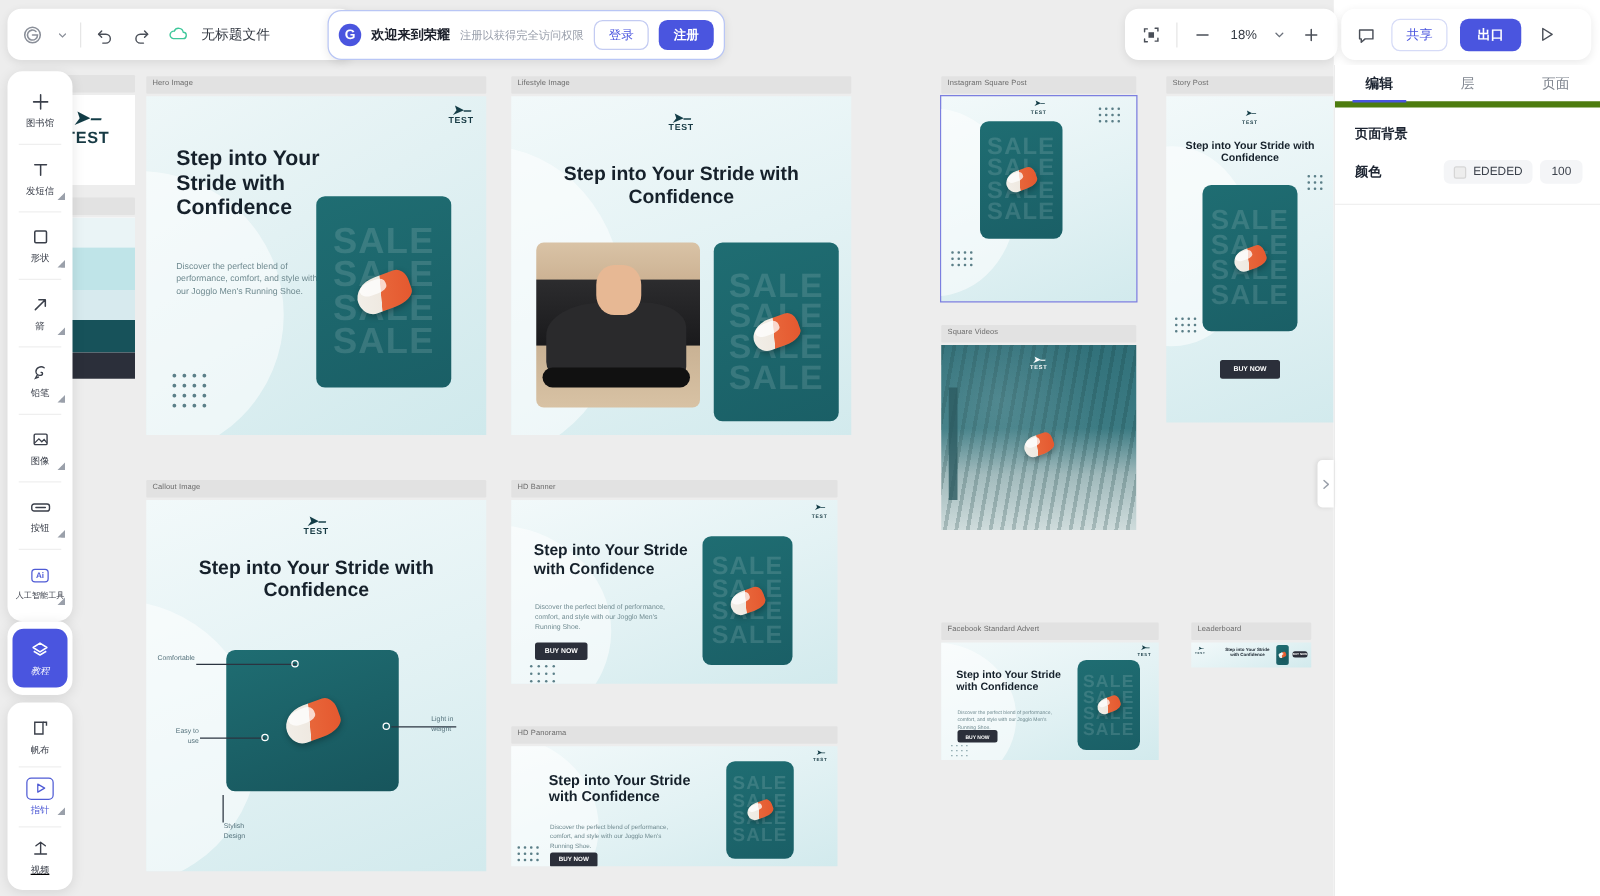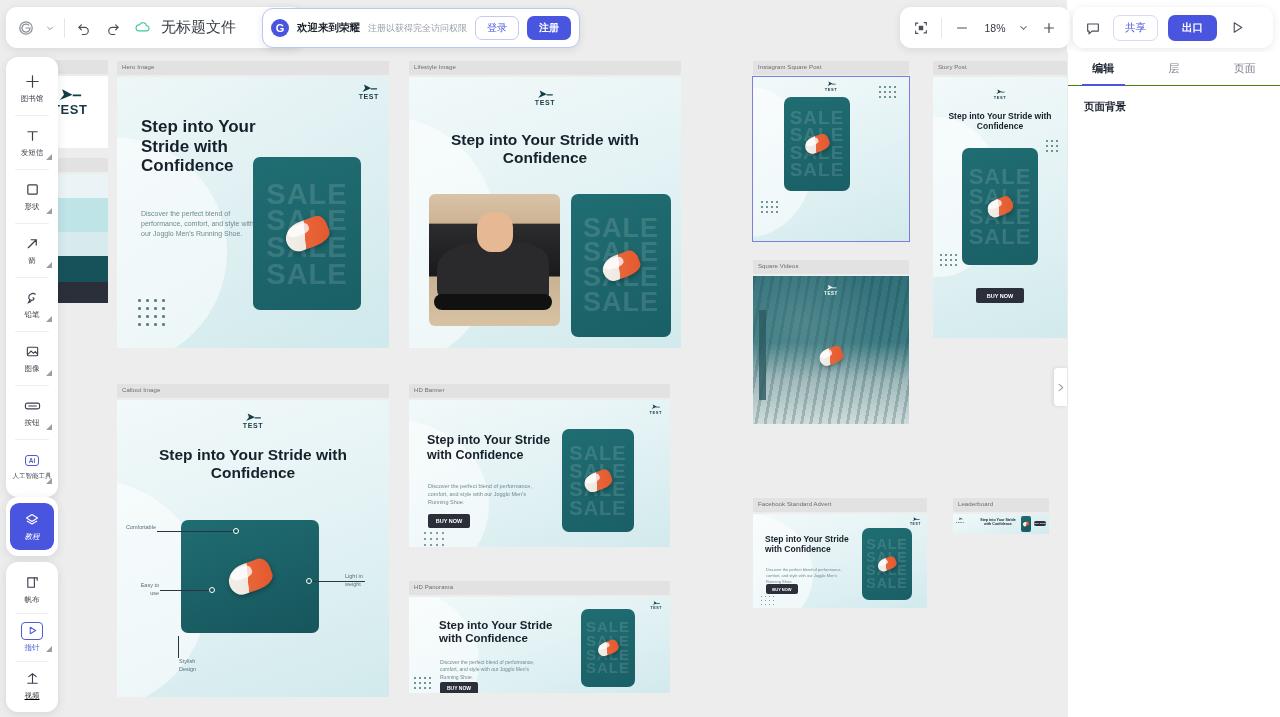--- a/index.html
+++ b/index.html
@@ -115,21 +115,21 @@
 
   
   .bar {
     position:absolute; background:#fff; border-radius:11px;
     box-shadow:0 2px 8px rgba(0,0,0,.09); display:flex; align-items:center;
   }
   #bar-file { left:6px; top:7px; height:41px; padding:0 10px; gap:9px; }
   .divider-v{ width:1px; height:20px; background:#e6e6e6; }
   .icon-btn{ display:flex;align-items:center;justify-content:center; cursor:pointer;
     color:#4a4f58; width:20px; height:20px; }
-  .file-name{ font-size:15px; color:#343a43; }
+  .file-name{ font-size:11px; color:#343a43; }
   .cloud-ic{ color:#3ec79a; }
 
   #bar-promo {
     left:262px; top:8px; height:40px; padding:0 8px; gap:8px;
     border:1px solid #b9c6f5; background:#fff; border-radius:11px;
   }
   .g-logo{ width:18px;height:18px;border-radius:50%;
     background:#4a55df;color:#fff;font-size:11px;font-weight:700;
     display:flex;align-items:center;justify-content:center; }
   .promo-strong{ font-size:10.5px; font-weight:700; color:#1b1f2a; }
@@ -146,21 +146,21 @@
   .btn-share{ font-size:10.5px; color:#4a55df; border:1px solid #d6dbf7;
     border-radius:7px; padding:5px 11px; cursor:pointer; }
   .btn-export{ font-size:10.5px; color:#fff; background:#4a55df;
     border-radius:7px; padding:6px 14px; cursor:pointer; font-weight:600; }
 
   
   #right {
     position:absolute; left:1067px; top:52px; width:213px; height:665px;
     background:#fff; border-left:1px solid #ececec;
   }
-  #tabs{ display:flex; height:34px; border-bottom:1px solid #4d7c0f; }
+  #tabs{ display:flex; height:34px; border-bottom:5px solid #4d7c0f; }
   .tab{ flex:1; display:flex; align-items:center; justify-content:center;
     font-size:11px; color:#7d838d; cursor:pointer; position:relative; }
   .tab.active{ color:#1b2330; font-weight:700; }
   .tab.active::after{ content:""; position:absolute; left:14px; right:14px;
     bottom:-1px; height:2px; background:#4a55df; }
   .sec-title{ font-size:10.5px; color:#1b2330; font-weight:700; padding:14px 16px 0; }
   .prop-row{ display:flex; align-items:center; padding:14px 14px 16px 16px; gap:6px;
     border-bottom:1px solid #f0f0f0; }
   .prop-label{ font-size:10.5px; color:#1b2330; font-weight:700; flex:1; }
   .color-field{ display:flex; align-items:center; gap:6px; background:#f4f5f7;
@@ -715,20 +715,28 @@
     </div>
   </div>
 
   <div id="right">
     <div id="tabs">
       <div class="tab active">编辑</div>
       <div class="tab">层</div>
       <div class="tab">页面</div>
     </div>
     <div class="sec-title">页面背景</div>
+    <div class="prop-row">
+      <div class="prop-label">颜色</div>
+      <div class="color-field">
+        <span class="swatch" style="background:#ededed"></span>
+        <span class="color-hex">EDEDED</span>
+      </div>
+      <div class="opacity-field">100</div>
+    </div>
   </div>
 
   <div id="collapse">
     <svg width="7" height="9" viewBox="0 0 8 10">
         <path d="M2.5 1.5l4 3.5-4 3.5" stroke="#9aa0aa" stroke-width="1.3" fill="none" stroke-linecap="round" stroke-linejoin="round"></path>
       </svg>
   </div>
 
 
 </div>

